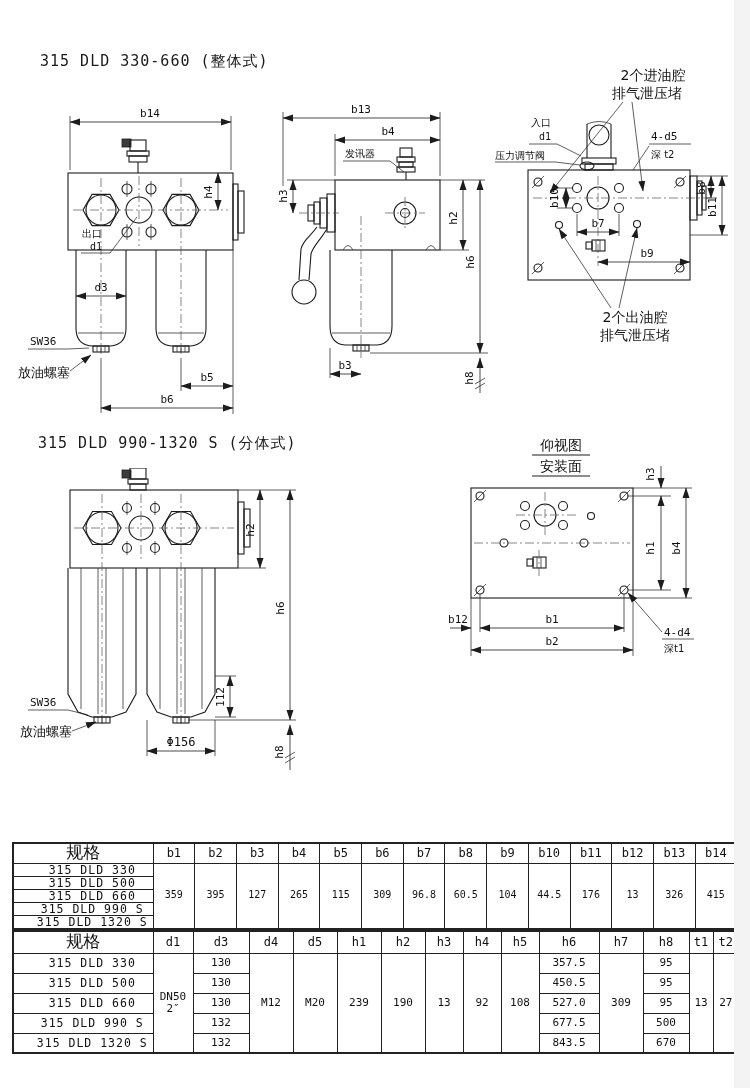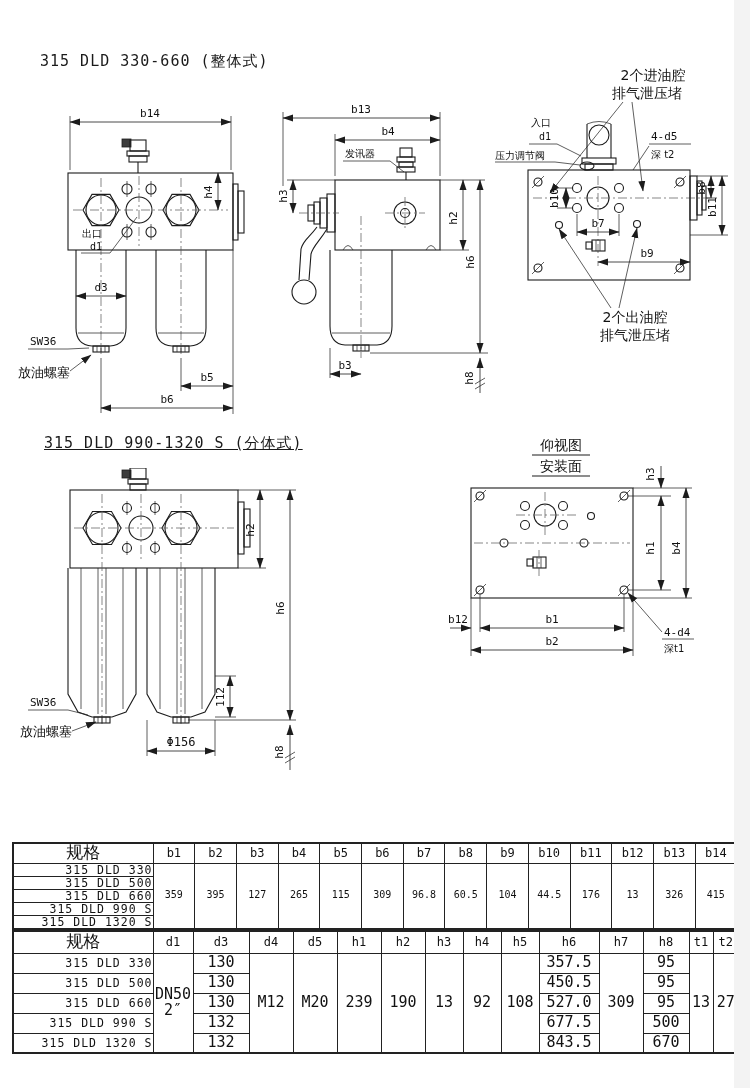--- a/index.html
+++ b/index.html
@@ -16,31 +16,31 @@
   .dw text{font-family:"DejaVu Sans Mono",monospace;font-size:11px;fill:#111;}
   .dw text.zh{font-family:"DejaVu Sans",sans-serif;font-size:13px;}
   .dw text.sm{font-size:10px;}
   .dw text.lg{font-size:14px;}
   table.spec{position:absolute;border-collapse:collapse;table-layout:fixed;width:726px;
              background:#fff;border:2px solid #222;}
   table.spec td{border:1px solid #222;text-align:center;padding:0;line-height:1.05;
                 font-family:"DejaVu Sans Mono",monospace;color:#111;overflow:hidden;}
   table.spec .hd td{font-size:12px;}
   table.spec td.spec-h{font-family:"DejaVu Sans",sans-serif;font-size:17px;}
-  table.spec td.model{text-align:right;padding-left:18px;font-size:11.5px;letter-spacing:1px;white-space:nowrap;}
+  table.spec td.model{text-align:center;padding-left:18px;font-size:11.5px;letter-spacing:1px;white-space:nowrap;}
   #tbl-b tr{height:12px;} #tbl-b tr.hd{height:20px;} #tbl-b td.val{font-size:10px;}
-  #tbl-d tr{height:20px;} #tbl-d tr.hd{height:22px;} #tbl-d td.val{font-size:15px;margin-left:16px;}
+  #tbl-d tr{height:20px;} #tbl-d tr.hd{height:22px;} #tbl-d td.val{font-size:11px;margin-left:16px;}
 </style>
 </head>
 <body>
 
 <div id="page">
 
   <div class="sec-title" style="left:40px;top:52px;">315 DLD 330-660 (整体式)</div>
-  <div class="sec-title" style="left:44px;top:434px;text-decoration:underline;">315 DLD 990-1320 S (分体式)</div>
+  <div class="sec-title" style="left:38px;top:434px;">315 DLD 990-1320 S (分体式)</div>
 
   <svg class="dw" style="left:18px;top:86px;" width="260" height="340" viewBox="0 0 260 340">
     <defs>
       <marker id="m1" markerWidth="12" markerHeight="9" refX="10" refY="4.5" orient="auto-start-reverse" markerUnits="userSpaceOnUse">
         <path d="M0,1 L10.5,4.5 L0,8 Z" fill="#1c1c1c"></path>
       </marker>
     </defs>
     <g>
       <line class="th" x1="52" y1="30" x2="52" y2="84"></line>
         <line class="th" x1="213" y1="30" x2="213" y2="84"></line>

